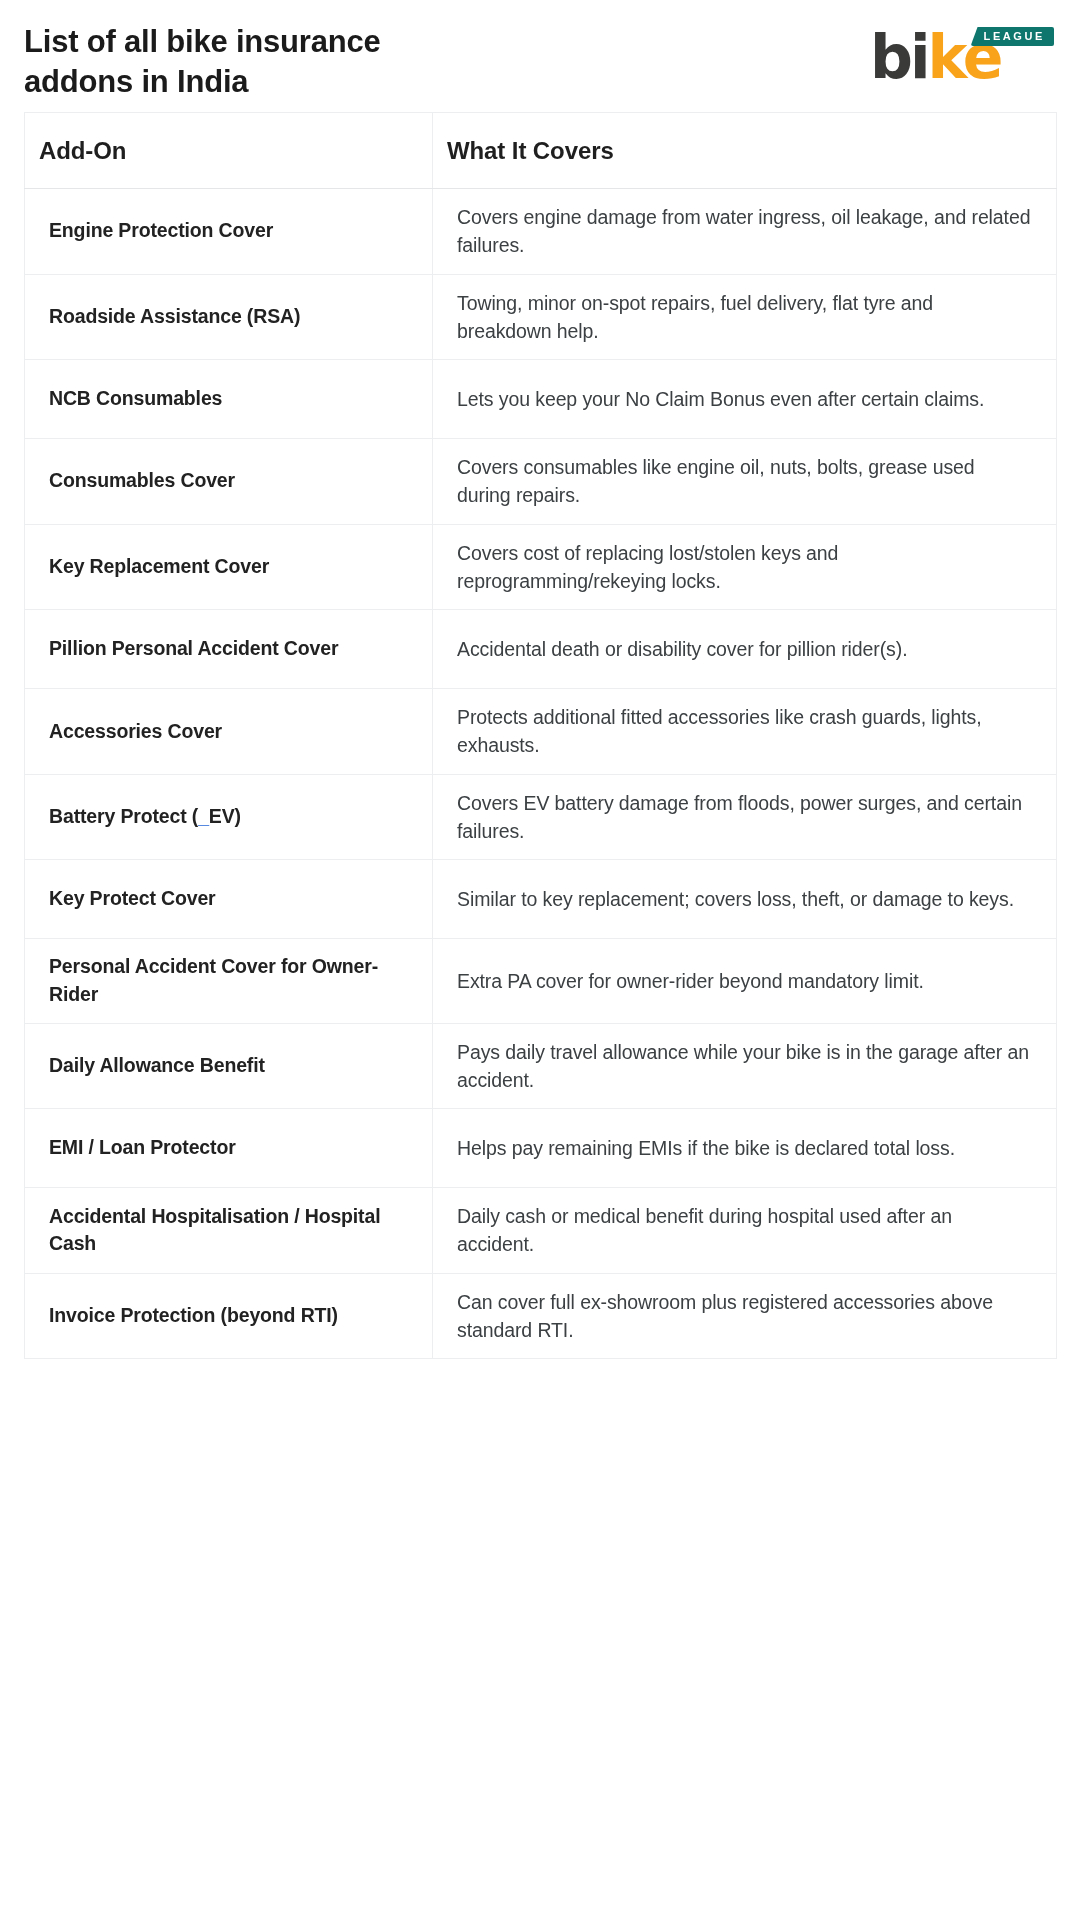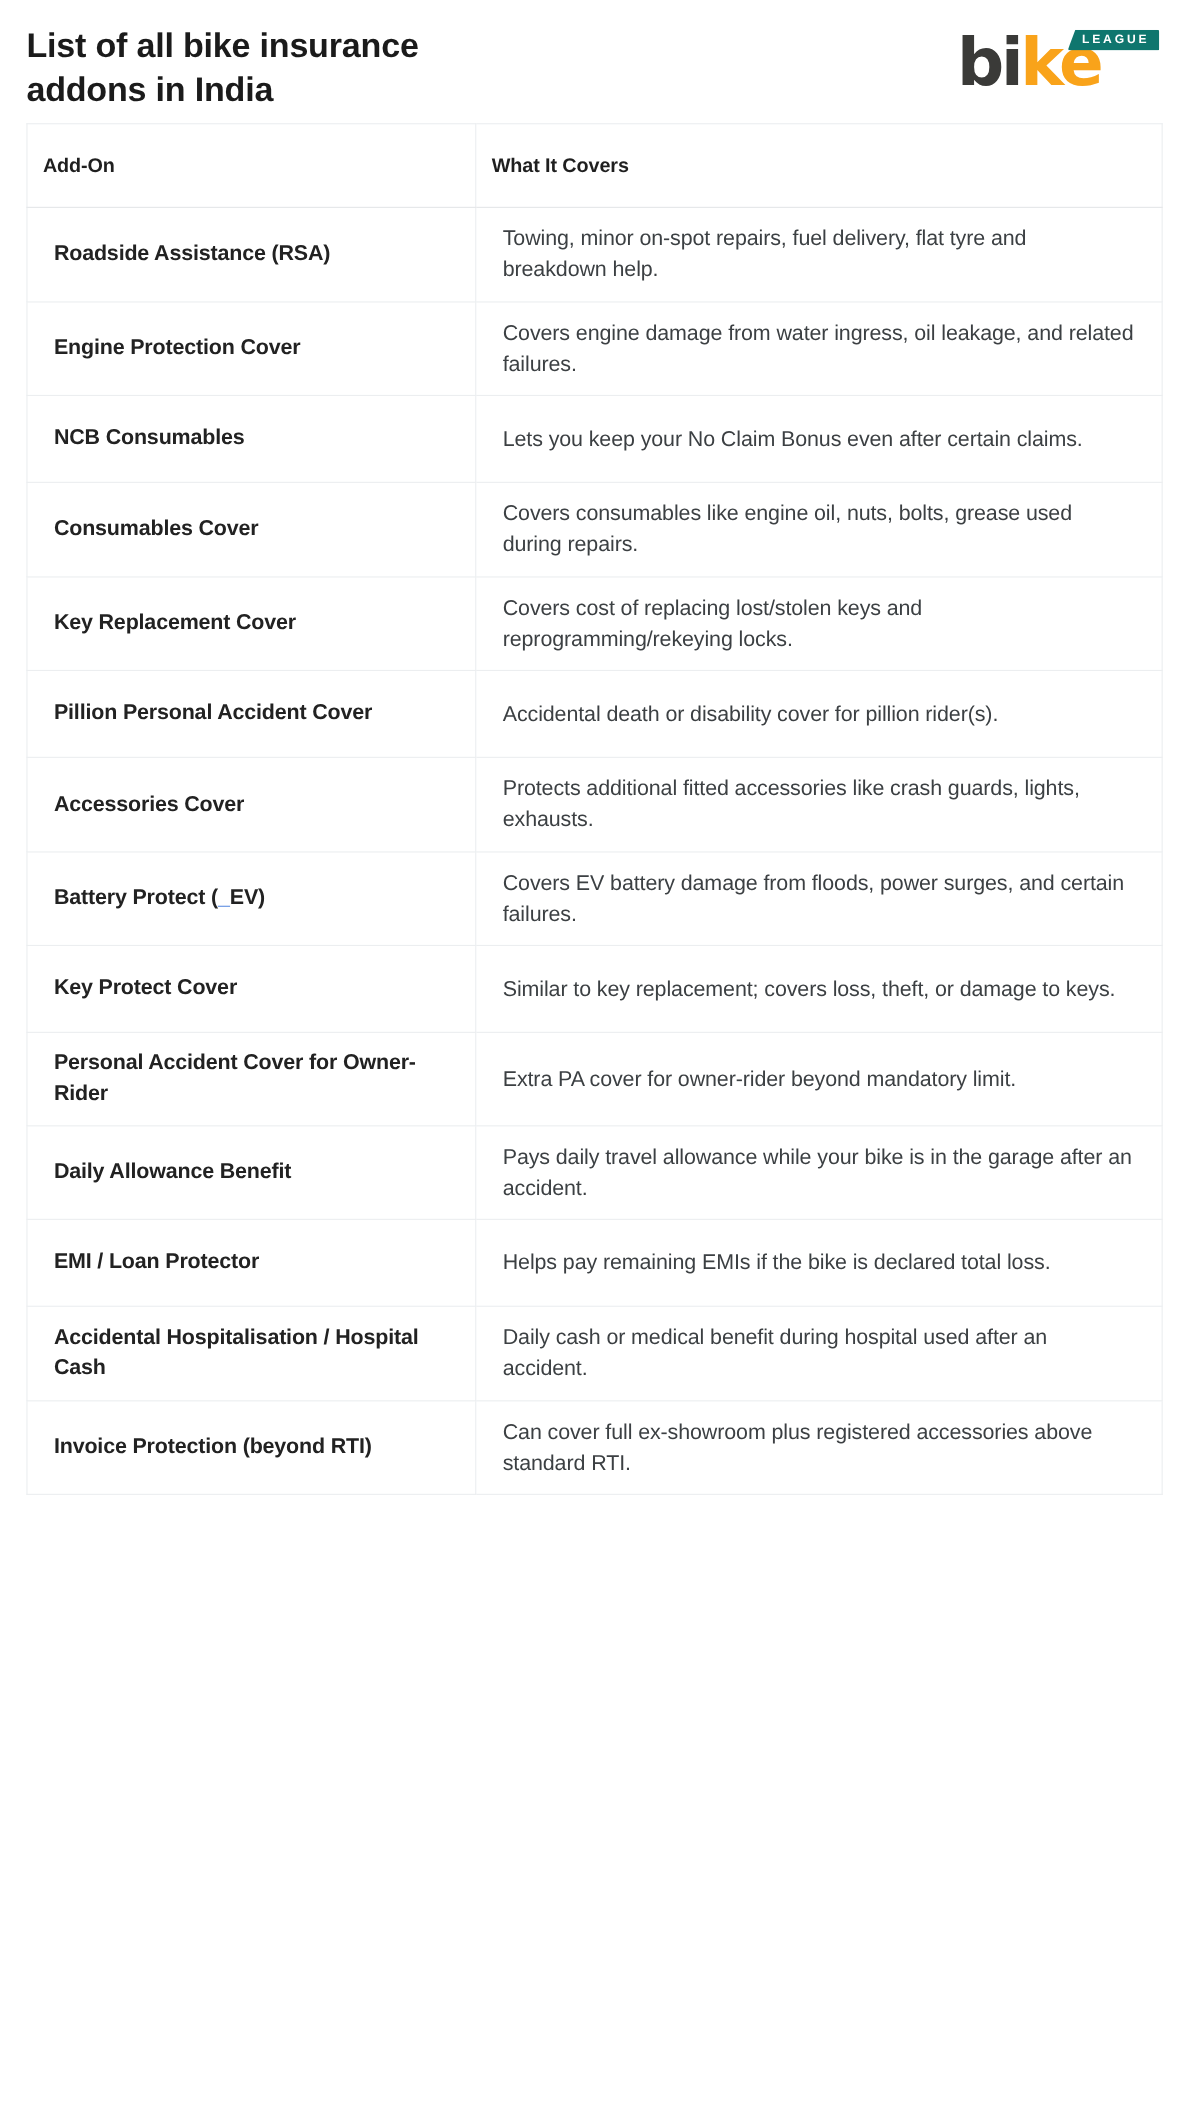--- a/index.html
+++ b/index.html
@@ -97,21 +97,21 @@
   table.addons th,
   table.addons td {
     border: 1px solid #eceef0;
     text-align: left;
     vertical-align: middle;
   }
 
   table.addons thead th {
     height: 76px;
     padding: 0 14px;
-    font-size: 18px;
+    font-size: 24px;
     font-weight: 700;
     color: #1f1f1f;
     letter-spacing: -0.1px;
     border-bottom: 1px solid #e4e6e8;
   }
 
   table.addons tbody td {
     padding: 14px 24px;
     height: 79px;
   }
@@ -156,26 +156,26 @@
           <col class="c2">
         </colgroup>
       <thead>
         <tr>
           <th>Add-On</th>
           <th>What It Covers</th>
         </tr>
       </thead>
       <tbody id="tbody">
           <tr>
+            <td class="addon-name">Engine Protection Cover</td>
+            <td class="addon-desc">Covers engine damage from water ingress, oil leakage, and related failures.</td>
+          </tr>
+          <tr>
             <td class="addon-name">Roadside Assistance (RSA)</td>
             <td class="addon-desc">Towing, minor on-spot repairs, fuel delivery, flat tyre and breakdown help.</td>
-          </tr>
-          <tr>
-            <td class="addon-name">Engine Protection Cover</td>
-            <td class="addon-desc">Covers engine damage from water ingress, oil leakage, and related failures.</td>
           </tr>
           <tr>
             <td class="addon-name">NCB Consumables</td>
             <td class="addon-desc">Lets you keep your No Claim Bonus even after certain claims.</td>
           </tr>
           <tr>
             <td class="addon-name">Consumables Cover</td>
             <td class="addon-desc">Covers consumables like engine oil, nuts, bolts, grease used during repairs.</td>
           </tr>
           <tr>

